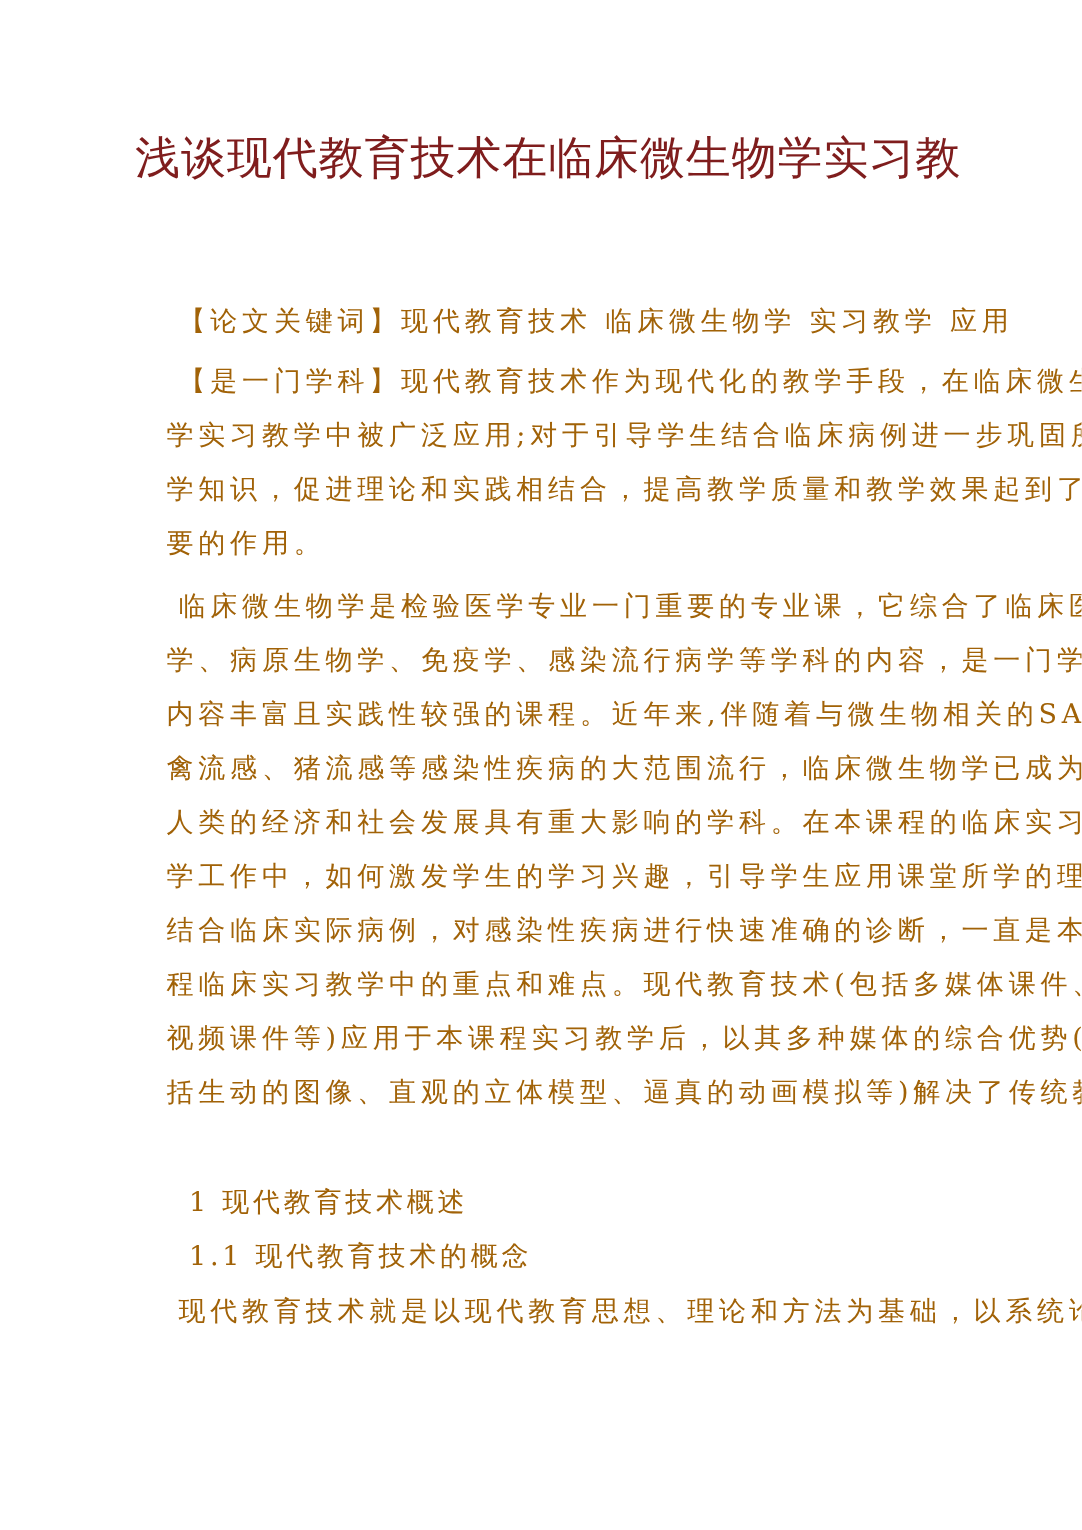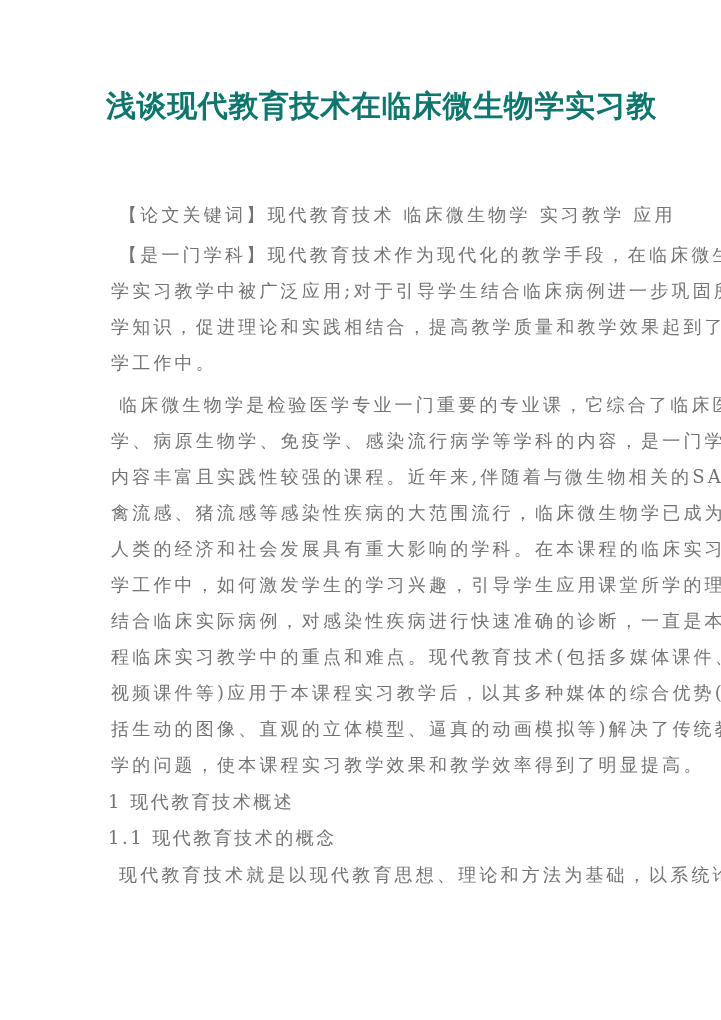--- a/index.html
+++ b/index.html
@@ -17,71 +17,70 @@
   }
   .page {
     position: absolute;
     left: 0; top: 0;
     width: 721px;
     height: 1020px;
     background: #ffffff;
   }
   .title {
     position: absolute;
-    left: 106px;
+    left: 90px;
     width: 521px;
     text-align: center;
     font-size: 30px;
     line-height: 40px;
     letter-spacing: 0.6px;
-    color: #0f766e;
-    font-weight: bold;
+    color: #7f1d1d;
+    font-weight: normal;
     margin: 0;
   }
   .title .tl {
     display: block;
     white-space: nowrap;
   }
   .line {
     position: absolute;
     white-space: nowrap;
     font-size: 18px;
     line-height: 24px;
     letter-spacing: 3.2px;
-    color: #737373;
+    color: #a16207;
   }
   .ind { left: 119px; }
   .noind { left: 111px; }
-  .h1 { left: 108px; letter-spacing: 2.5px; text-align: center; }
+  .h1 { left: 126px; letter-spacing: 2.5px; text-align: center; }
 </style>
 </head>
 <body>
 
 <div class="page">
 
   <h1 class="title" style="top:86px;">
     <span class="tl">浅谈现代教育技术在临床微生物学实习教</span>
   </h1>
 
   <div class="line ind" style="top:203px;"><span>【论文关键词】</span><span>现代教育技术 临床微生物学 实习教学 应用</span></div>
 
   <div class="line ind" style="top:243px;"><span>【是一门学科】</span><span>现代教育技术作为现代化的教学手段，在临床微生物</span></div>
   <div class="line noind" style="top:279px;">学实习教学中被广泛应用;对于引导学生结合临床病例进一步巩固所</div>
   <div class="line noind" style="top:315px;">学知识，促进理论和实践相结合，提高教学质量和教学效果起到了重</div>
-  <div class="line noind" style="top:351px;">学工作中。</div>
+  <div class="line noind" style="top:351px;">要的作用。</div>
 
   <div class="line ind" style="top:393px;">临床微生物学是检验医学专业一门重要的专业课，它综合了临床医</div>
   <div class="line noind" style="top:429px;">学、病原生物学、免疫学、感染流行病学等学科的内容，是一门学科</div>
   <div class="line noind" style="top:465px;">内容丰富且实践性较强的课程。近年来,伴随着与微生物相关的SARS、</div>
   <div class="line noind" style="top:501px;">禽流感、猪流感等感染性疾病的大范围流行，临床微生物学已成为对</div>
   <div class="line noind" style="top:537px;">人类的经济和社会发展具有重大影响的学科。在本课程的临床实习教</div>
   <div class="line noind" style="top:573px;">学工作中，如何激发学生的学习兴趣，引导学生应用课堂所学的理论</div>
   <div class="line noind" style="top:609px;">结合临床实际病例，对感染性疾病进行快速准确的诊断，一直是本课</div>
   <div class="line noind" style="top:645px;">程临床实习教学中的重点和难点。现代教育技术(包括多媒体课件、</div>
   <div class="line noind" style="top:681px;">视频课件等)应用于本课程实习教学后，以其多种媒体的综合优势(包</div>
   <div class="line noind" style="top:717px;">括生动的图像、直观的立体模型、逼真的动画模拟等)解决了传统教</div>
-  <div class="line noind" style="top:753px;">学的问题，使本课程实习教学效果和教学效率得到了明显提高。</div>
 
   <div class="line h1" style="top:790px;">1 现代教育技术概述</div>
   <div class="line h1" style="top:826px;">1.1 现代教育技术的概念</div>
   <div class="line ind" style="top:863px;">现代教育技术就是以现代教育思想、理论和方法为基础，以系统论</div>
 
 </div>
 
 </body></html>

